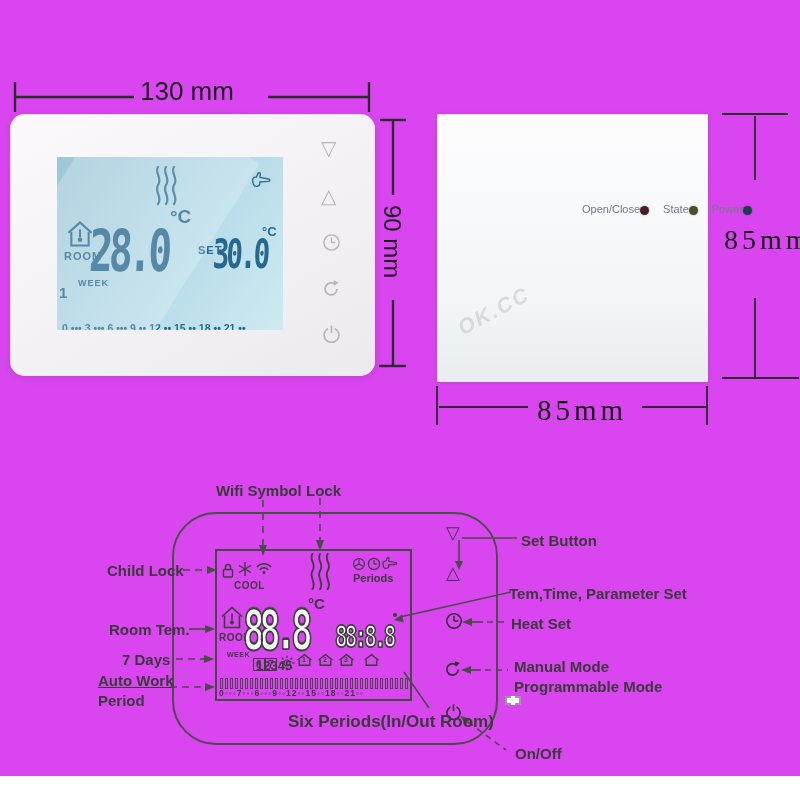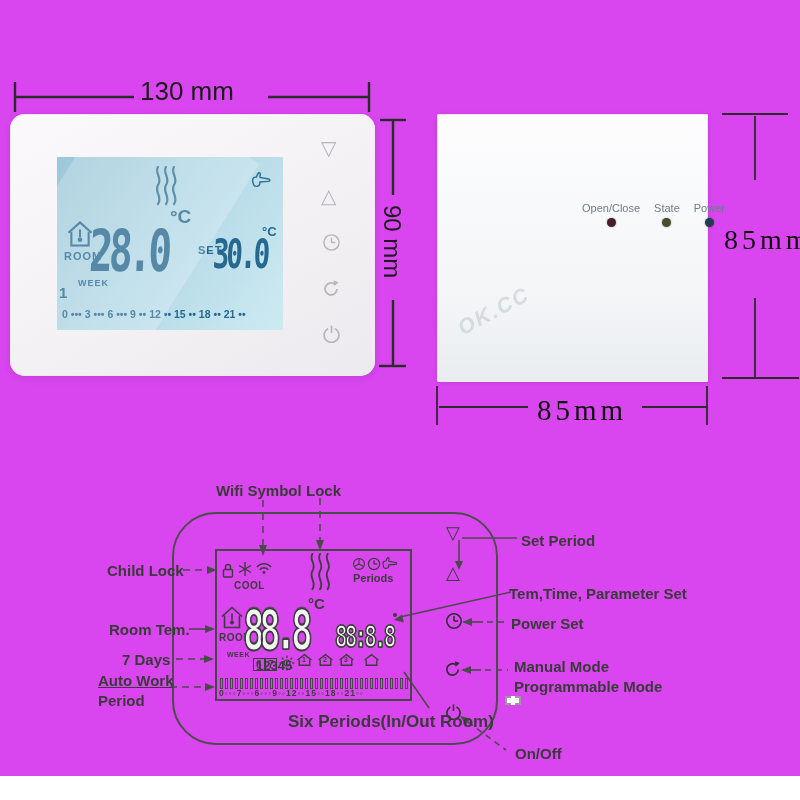--- a/index.html
+++ b/index.html
@@ -24,21 +24,21 @@
   .pseg{color:#26688f;transform-origin:left top;}
   .lcdsmall{color:#26688f;font-weight:700;white-space:nowrap;}
   .btn{color:#b5b6bb;}
   .tri{font-family:"DejaVu Sans",sans-serif;line-height:1;}
 
   
   .receiver{left:437px;top:114px;width:271px;height:268px;border-radius:2px;
             background:linear-gradient(180deg,#fdfdfe 0%,#f3f5f7 70%,#e9edf0 100%);
             box-shadow:0 1px 5px rgba(0,0,0,.12), inset 0 0 0 1px #e7e9ea;}
   .ledrow{position:absolute;left:145px;top:88px;display:flex;gap:14px;}
-  .led{display:flex;flex-direction:column;align-items:center;}
+  .led{display:flex;align-items:center;}
   .led .t{font:11px "Liberation Sans",sans-serif;color:#6e7b8a;white-space:nowrap;}
   .led .d{width:9px;height:9px;border-radius:50%;margin-top:4px;box-shadow:0 0 2px rgba(0,0,0,.4);}
   .wm{font:700 italic 21px "Liberation Sans",sans-serif;color:rgba(178,188,197,.45);
       transform:rotate(-28deg);letter-spacing:2px;}
 
   
   .lbl{font:600 15px/1.35 "Liberation Sans",sans-serif;color:#3a3a3a;white-space:nowrap;}
   .lblbig{font:600 17px "Liberation Sans",sans-serif;color:#3a3a3a;white-space:nowrap;}
   .d-outline{left:172px;top:512px;width:326px;height:233px;border:2px solid #4c4c4c;
              border-radius:44px;box-sizing:border-box;}
@@ -160,21 +160,21 @@
         </svg>
       </span>
       <span class="abs lcdsmall" style="left:7px;top:93px;font-size:11px;letter-spacing:1px;">ROOM</span>
       <span class="abs seg pseg" style="left:34px;top:60px;font-size:40px;letter-spacing:-4px;transform:scale(.98,1.45) skewX(-4deg);">28.0</span>
       <span class="abs lcdsmall" style="left:113px;top:49px;font-size:19px;">°C</span>
       <span class="abs lcdsmall" style="left:141px;top:87px;font-size:11px;letter-spacing:1px;">SET</span>
       <span class="abs seg pseg" style="left:157px;top:73px;font-size:28px;letter-spacing:-3px;transform:scale(.98,1.45) skewX(-4deg);">30.0</span>
       <span class="abs lcdsmall" style="left:205px;top:67px;font-size:13px;">°C</span>
       <span class="abs lcdsmall" style="left:21px;top:121px;font-size:9px;letter-spacing:1px;">WEEK</span>
       <span class="abs lcdsmall" style="left:2px;top:127px;font-size:15px;">1</span>
-      <span class="abs lcdsmall" style="left:5px;top:151px;font-size:10.5px;">0 ••• 3 ••• 6 ••• 9 •• 12 •• 15 •• 18 •• 21 ••</span>
+      <span class="abs lcdsmall" style="left:5px;top:165px;font-size:10.5px;">0 ••• 3 ••• 6 ••• 9 •• 12 •• 15 •• 18 •• 21 ••</span>
     </div>
 
     <span class="abs btn tri" style="left:311px;top:24px;font-size:20px;">▽</span>
     <span class="abs btn tri" style="left:311px;top:72px;font-size:20px;">△</span>
     <span class="abs" style="left:312px;top:119px;">
       <svg width="19" height="19" viewBox="0 0 20 20" fill="none" stroke="#b5b6bb" stroke-width="1.5">
         <circle cx="10" cy="10" r="8"></circle>
           <line x1="10" y1="10" x2="10" y2="5"></line>
           <line x1="10" y1="10" x2="14" y2="10"></line>
       </svg>
@@ -400,23 +400,23 @@
   <div class="abs lbl z2" style="left:216px;top:481px;">Wifi Symbol</div>
   <div class="abs lbl z2" style="left:306px;top:481px;">Lock</div>
   <div class="abs lbl z2" style="left:107px;top:561px;">Child Lock</div>
   <div class="abs lbl z2" style="left:109px;top:620px;">Room Tem.</div>
   <div class="abs lbl z2" style="left:122px;top:650px;">7 Days</div>
   <div class="abs lbl z2" style="left:98px;top:671px;">
     <span style="display:block;text-decoration:underline;">Auto Work</span>
     <span style="display:block;">Period</span>
   </div>
   <div class="abs lblbig z2" style="left:288px;top:712px;">Six Periods(In/Out Room)</div>
-  <div class="abs lbl z2" style="left:521px;top:531px;">Set Period</div>
+  <div class="abs lbl z2" style="left:521px;top:531px;">Set Button</div>
   <div class="abs lbl z2" style="left:509px;top:584px;">Tem,Time, Parameter Set</div>
-  <div class="abs lbl z2" style="left:511px;top:614px;">Power Set</div>
+  <div class="abs lbl z2" style="left:511px;top:614px;">Heat Set</div>
   <div class="abs lbl z2" style="left:514px;top:657px;">
     <span style="display:block;">Manual Mode</span>
     <span style="display:block;">Programmable Mode</span>
   </div>
   <div class="abs notebox z2" style="left:505px;top:696px;">
   </div>
   <div class="abs lbl z2" style="left:515px;top:744px;">On/Off</div>
 
 </div>
 

